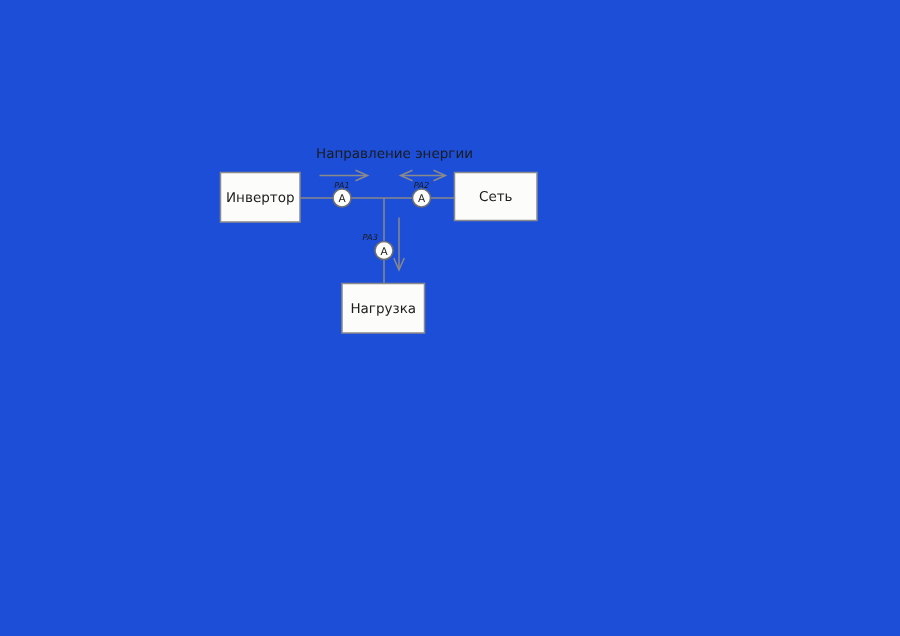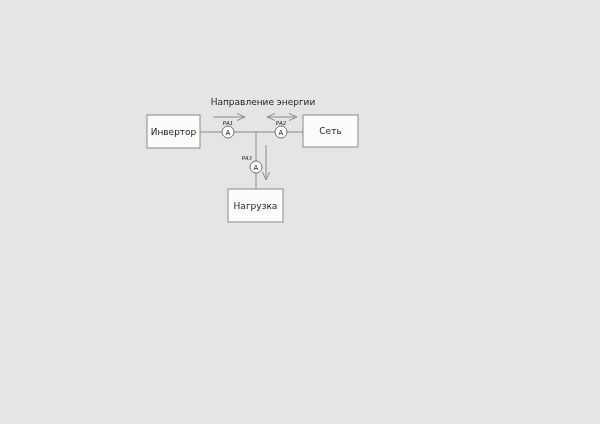--- a/index.html
+++ b/index.html
@@ -3,21 +3,21 @@
 <meta charset="utf-8">
 <style>
   html, body {
     margin: 0;
     padding: 0;
   }
   .canvas {
     position: relative;
     width: 600px;
     height: 424px;
-    background: #e5e5e5;
+    background: #1d4ed8;
     overflow: hidden;
     font-family: "DejaVu Sans", sans-serif;
   }
   svg { display: block; }
   .wire {
     stroke: #8a8a8a;
     stroke-width: 1;
     fill: none;
   }
   .arrowline {

